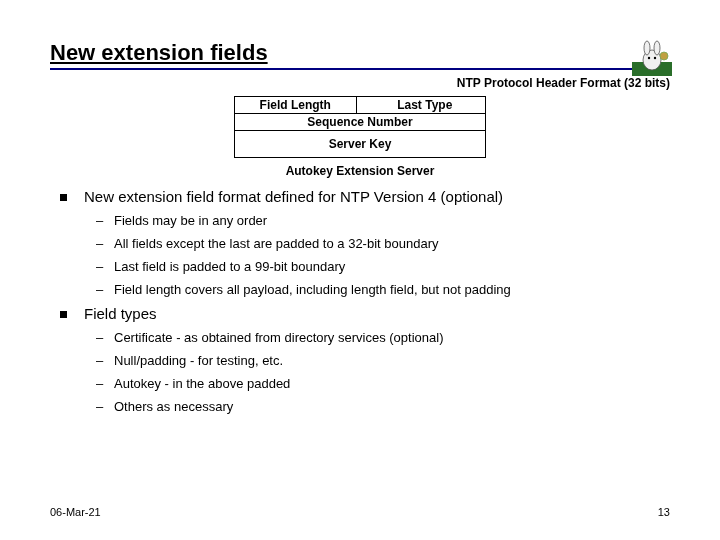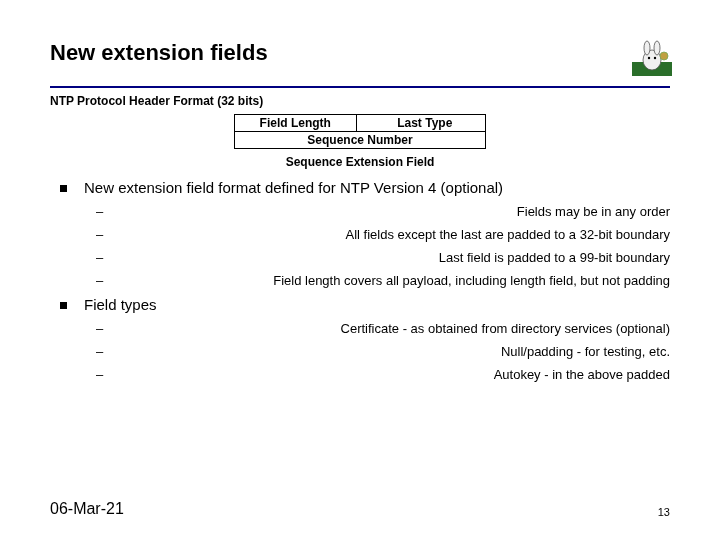--- a/index.html
+++ b/index.html
@@ -15,38 +15,39 @@
     overflow: hidden;
   }
   .slide {
     padding: 40px 50px 0 50px;
     box-sizing: border-box;
   }
   .title-row {
     display: flex;
     align-items: flex-start;
     border-bottom: 2px solid #000080;
-    padding-bottom: 20px;
+    padding-bottom: 2px;
     margin-bottom: 6px;
+    text-decoration: underline;
   }
   .title {
     font-size: 22px;
     font-weight: bold;
     color: #000;
     flex: 1;
   }
   .logo {
     width: 40px;
     height: 36px;
     position: absolute;
     right: 48px;
     top: 40px;
   }
   .header-caption {
-    text-align: left;
+    text-align: right;
     font-size: 12px;
     font-weight: bold;
     margin-top: 4px;
     margin-bottom: 6px;
   }
   .pkt {
     width: 250px;
     margin: 0 auto;
     border: 1.5px solid #000;
     border-bottom: none;
@@ -100,34 +101,33 @@
   .sub {
     list-style: none;
     margin: 6px 0 4px 0;
     padding-left: 24px;
   }
   .sub li {
     position: relative;
     font-size: 13px;
     margin: 8px 0;
     padding-left: 6px;
-    text-align: right;
   }
   .sub li::before {
     content: "–";
     position: absolute;
     left: -12px;
     top: 0;
     color: #000;
   }
   .footer-date {
     position: absolute;
     left: 50px;
     bottom: 22px;
-    font-size: 16px;
+    font-size: 11px;
   }
   .footer-num {
     position: absolute;
     right: 50px;
     bottom: 22px;
     font-size: 11px;
     text-align: right;
   }
 </style>
 </head>
@@ -154,40 +154,44 @@
   <div class="header-caption">NTP Protocol Header Format (32 bits)</div>
 
   <div class="pkt">
     <div class="pkt-row">
       <div class="pkt-cell left">Field Length</div>
       <div class="pkt-cell">Last Type</div>
     </div>
     <div class="pkt-row">
       <div class="pkt-cell">Sequence Number</div>
     </div>
+    <div class="pkt-row tall">
+      <div class="pkt-cell">Server Key</div>
+    </div>
   </div>
 
-  <div class="subcaption">Sequence Extension Field</div>
+  <div class="subcaption">Autokey Extension Server</div>
 
   <ul class="bullets">
     <li>
       <span>New extension field format defined for NTP Version 4 (optional)</span>
       <ul class="sub">
         <li>Fields may be in any order</li>
         <li>All fields except the last are padded to a 32-bit boundary</li>
         <li>Last field is padded to a 99-bit boundary</li>
         <li>Field length covers all payload, including length field, but not padding</li>
       </ul>
     </li>
     <li>
       <span>Field types</span>
       <ul class="sub">
         <li>Certificate - as obtained from directory services (optional)</li>
         <li>Null/padding - for testing, etc.</li>
         <li>Autokey - in the above padded</li>
+        <li>Others as necessary</li>
       </ul>
     </li>
   </ul>
 
 </div>
 
 <div class="footer-date">06-Mar-21</div>
 <div class="footer-num">13</div>
 
 </body></html>

